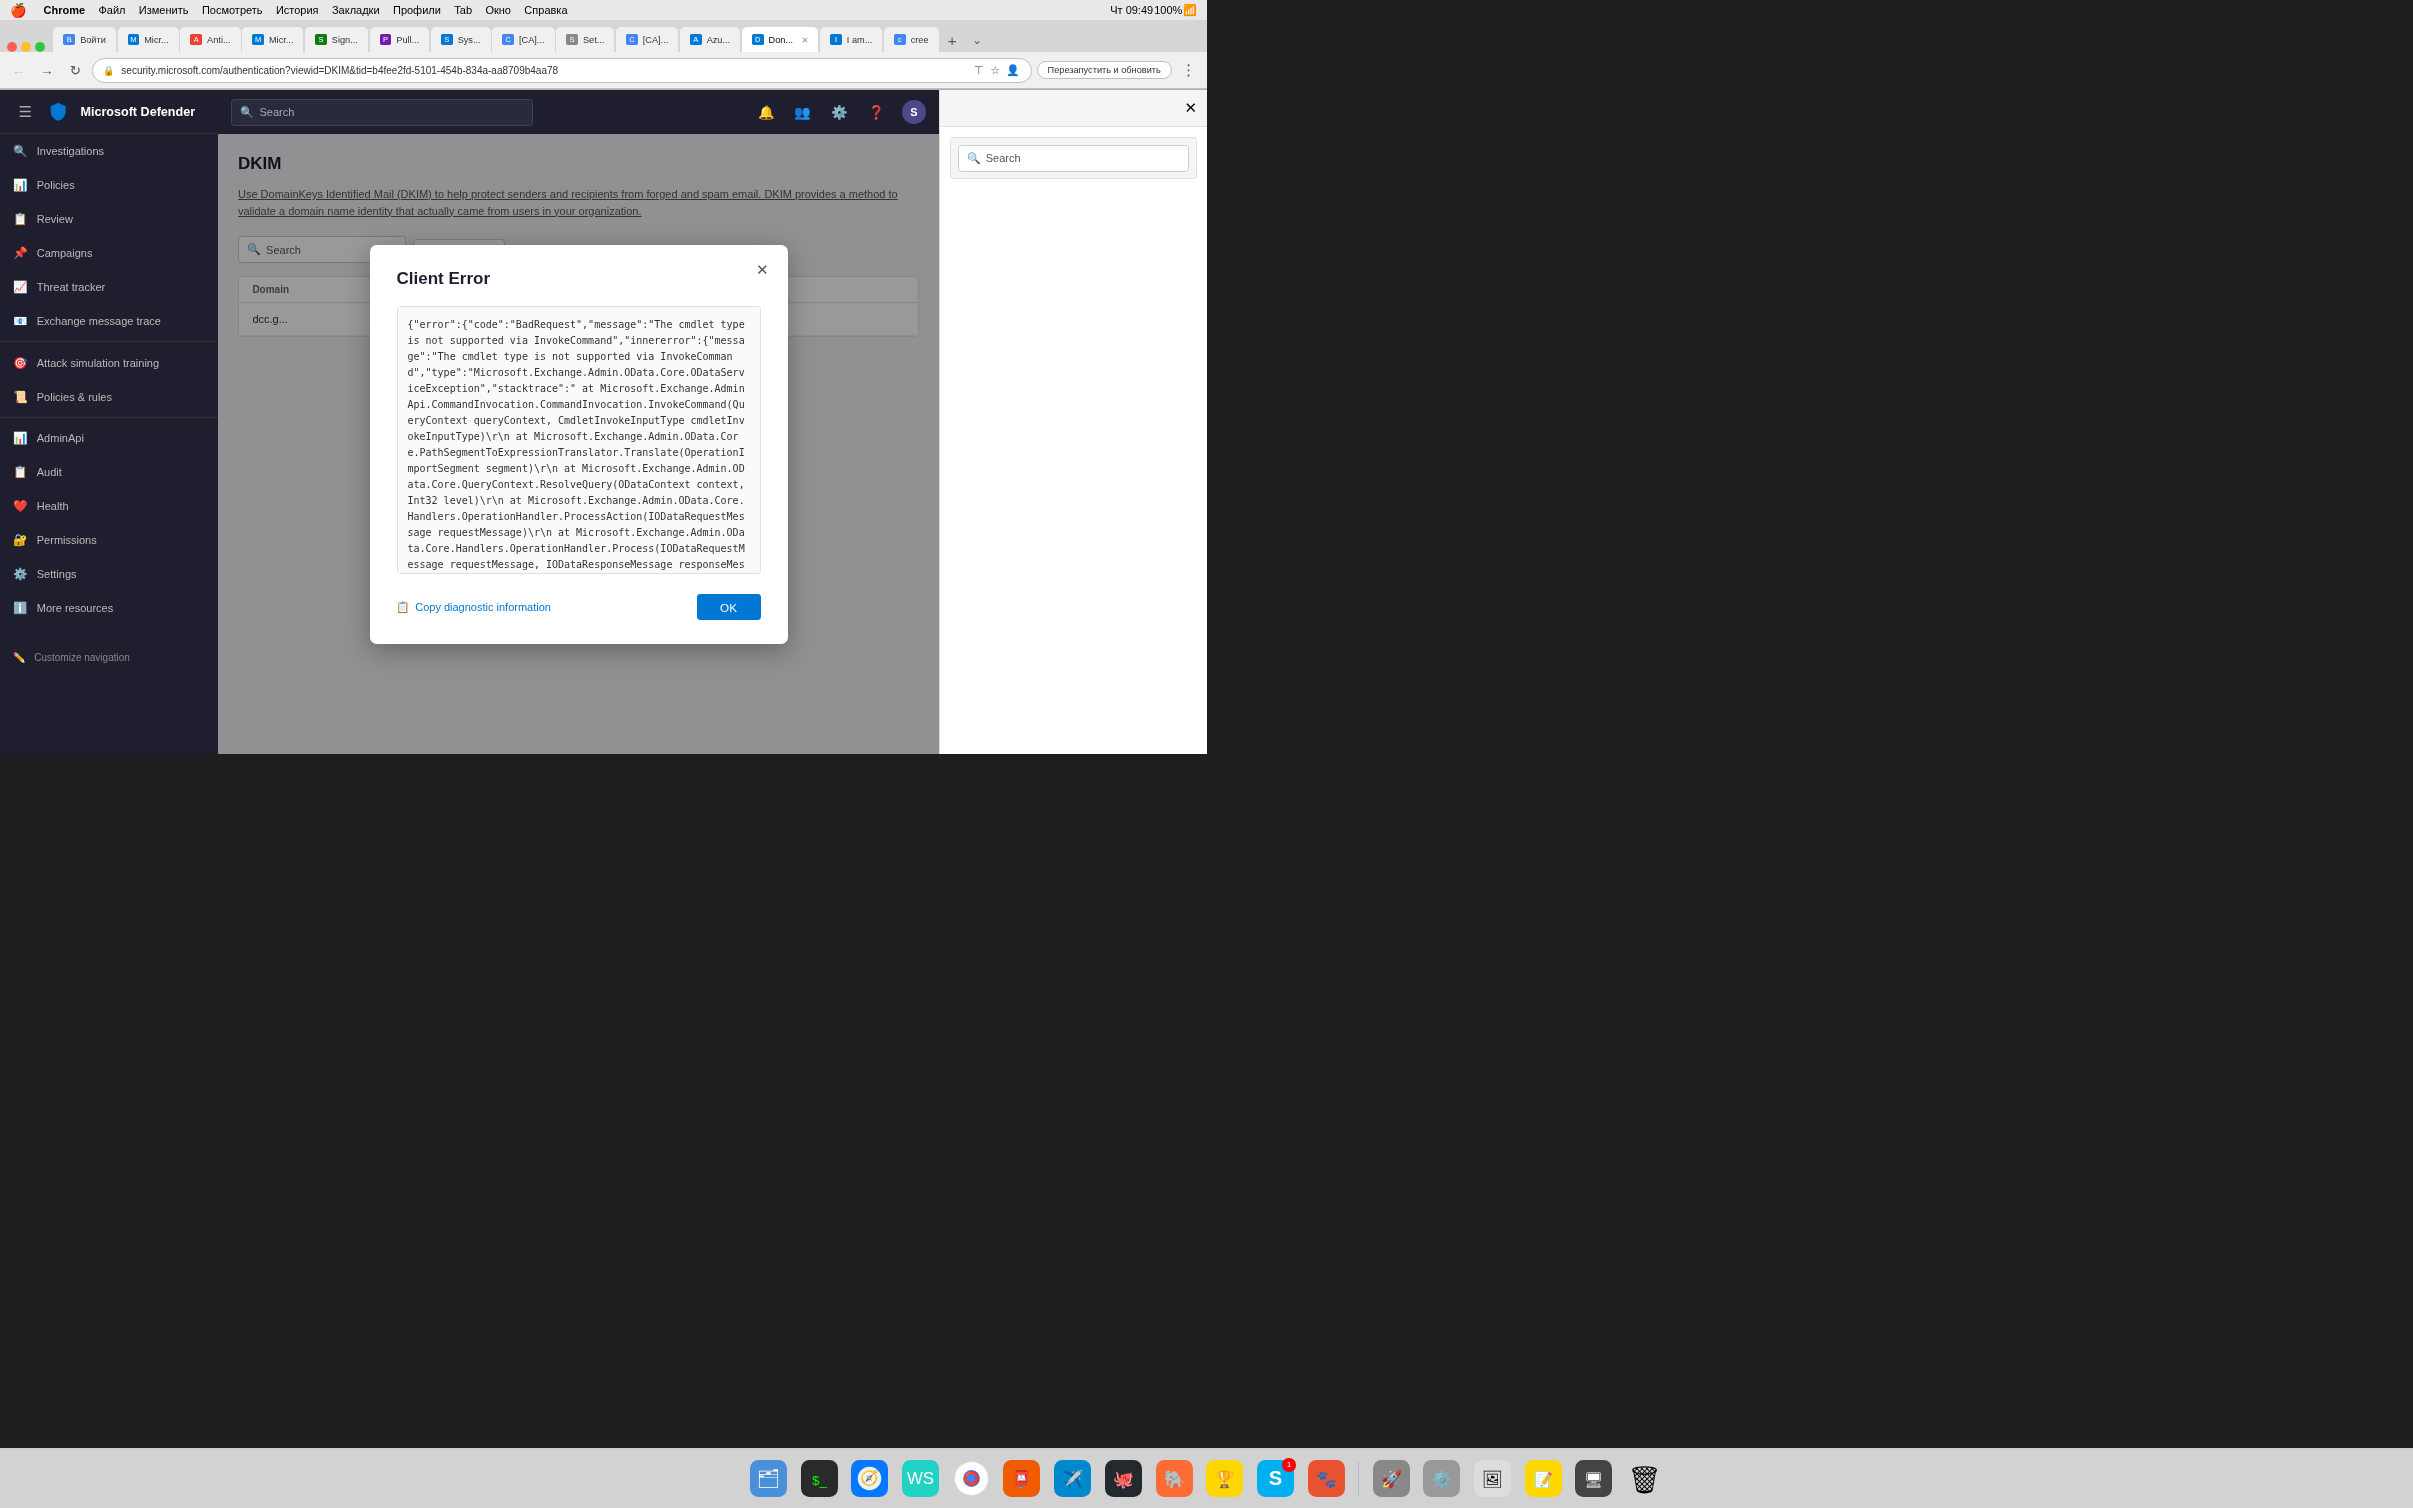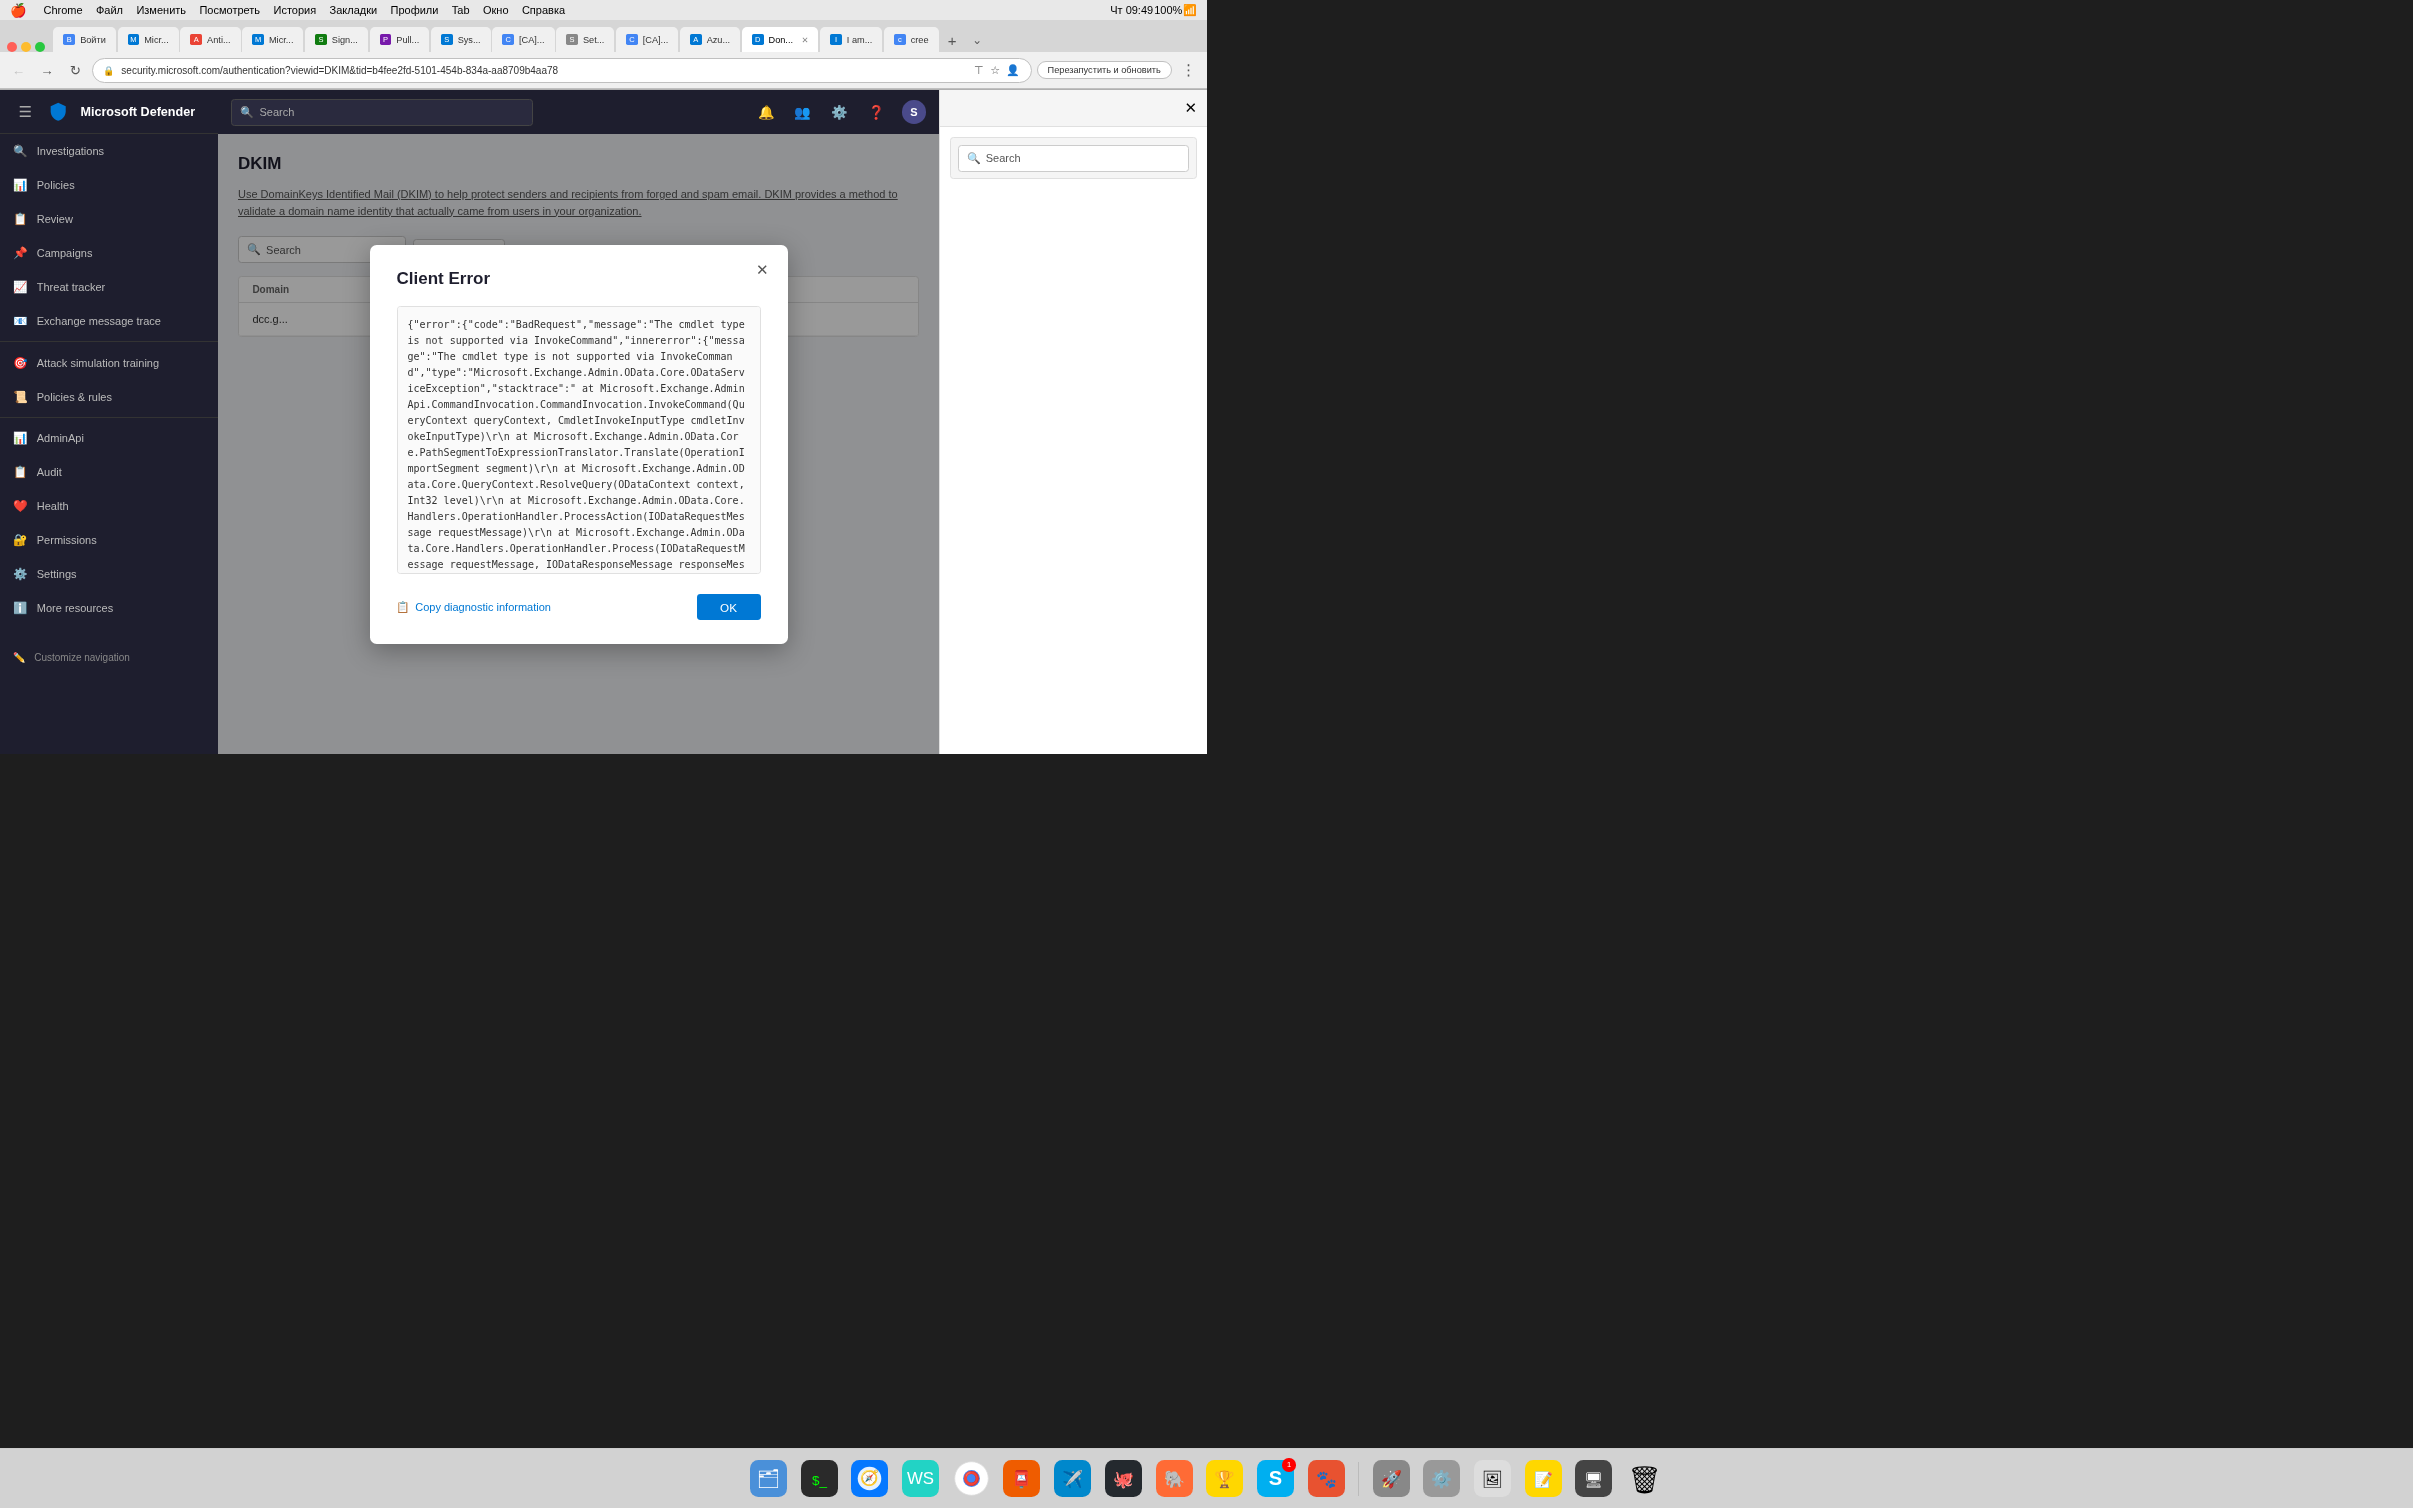--- a/index.html
+++ b/index.html
@@ -14,21 +14,21 @@
       padding: 0 10px;
       font-size: 11px;
       color: #000;
       gap: 13.4px;
       position: relative;
       z-index: 100;
     }
     .mac-menubar .apple { font-size: 13.4px; margin-right: 3.4px; }
     .mac-menubar span { cursor: default; }
     .mac-menubar .right { margin-left: auto; display: flex; align-items: center; gap: 1px; }
-    .mac-menubar .bold { font-weight: 400; }
+    .mac-menubar .bold { font-weight: 700; }
 
     
     .browser-chrome {
       background: #d6d6d6;
       border-bottom: 0.8px solid #b0b0b0;
     }
     .tab-bar {
       height: 32px;
       display: flex;
       align-items: flex-end;

